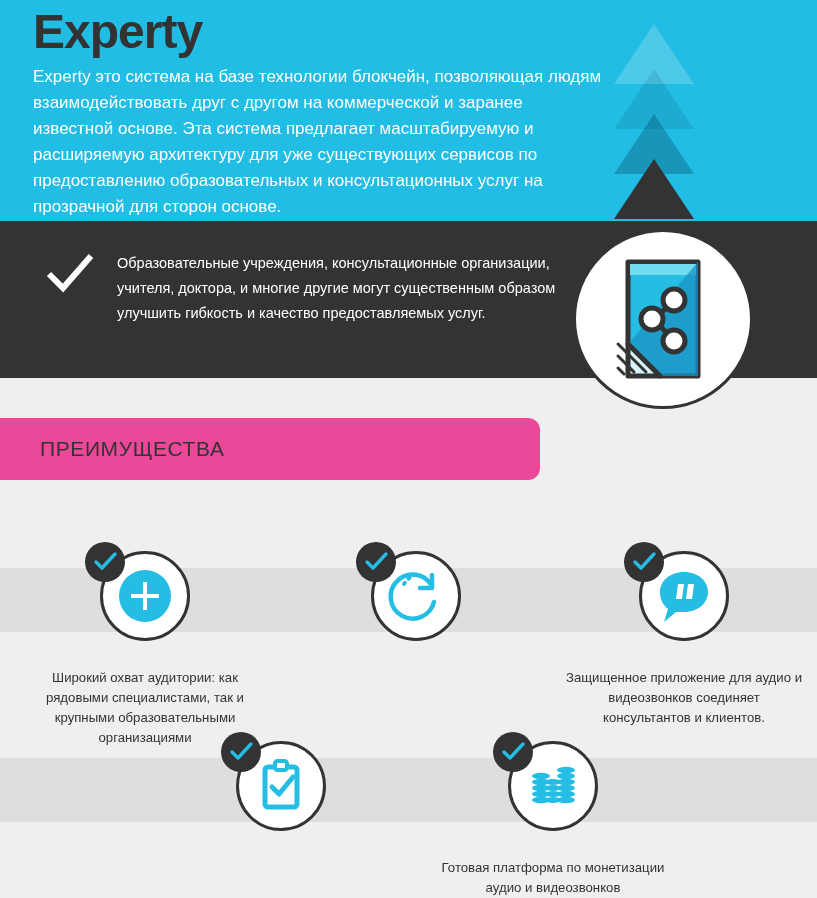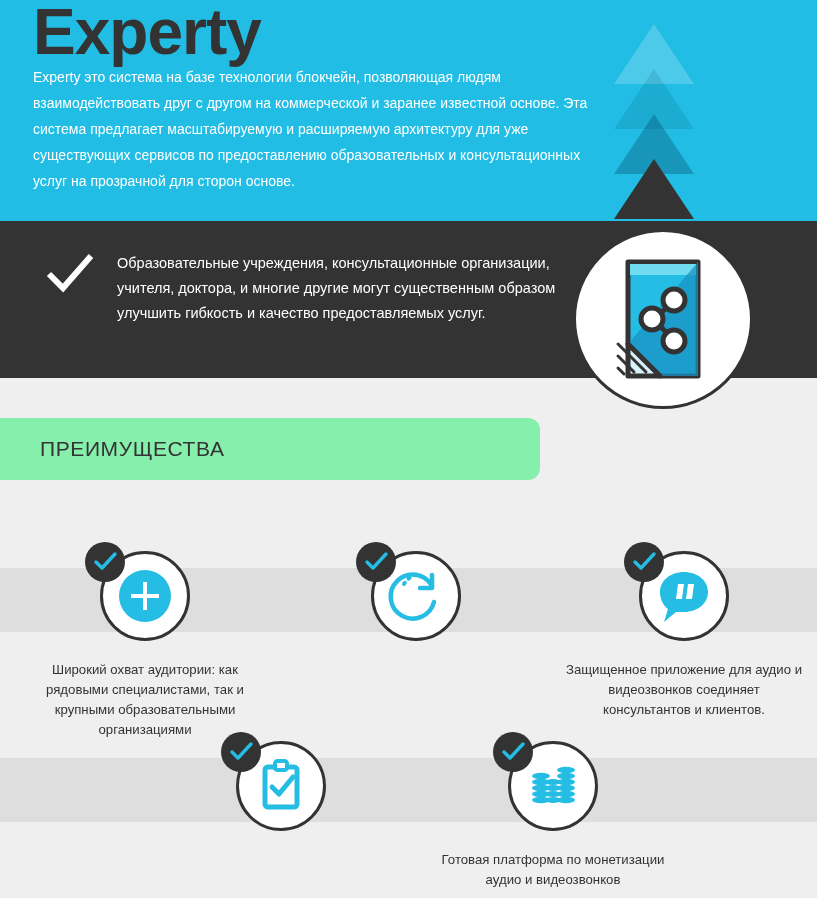--- a/index.html
+++ b/index.html
@@ -17,26 +17,26 @@
   }
 
   
   #header {
     position:absolute; left:0; top:0; width:817px; height:221px;
     background:#21bde4;
     overflow:hidden;
   }
   #brand-title {
     position:absolute; left:33px; top:2px;
-    font-size:64px; font-weight:bold; color:#333333;
+    font-size:48px; font-weight:bold; color:#333333;
     letter-spacing:-1px; line-height:60px;
   }
   #intro-paragraph {
     position:absolute; left:33px; top:64px; width:570px;
-    font-size:14px; color:#ffffff; line-height:26px;
+    font-size:17px; color:#ffffff; line-height:26px;
   }
   
   #chevron-stack {
     position:absolute; left:614px; top:24px; width:80px; height:200px;
   }
   .chevron {
     position:absolute; left:0; width:80px; height:0;
     border-left:40px solid transparent;
     border-right:40px solid transparent;
   }
@@ -71,21 +71,21 @@
   .gray-band {
     position:absolute; left:0; width:817px; height:64px;
     background:#dedede;
   }
   #gray-band-1 { top:568px; }
   #gray-band-2 { top:758px; }
 
   
   #benefits-banner {
     position:absolute; left:0; top:418px; width:540px; height:62px;
-    background:#86efac;
+    background:#ec4899;
     border-top-right-radius:12px; border-bottom-right-radius:12px;
   }
   #benefits-banner-label {
     position:absolute; left:40px; top:19px;
     font-size:21px; color:#333333; letter-spacing:0.6px;
   }
 
   
   .benefit-card { position:absolute; width:270px; }
   .icon-wrap { position:relative; width:96px; height:96px; margin:0 auto; }
@@ -95,21 +95,21 @@
     background:#ffffff; border:3px solid #333333;
   }
   .icon-circle svg { position:absolute; left:0; top:0; }
   .check-badge {
     position:absolute; left:-12px; top:-6px;
     width:40px; height:40px; border-radius:50%;
     background:#333333; z-index:3;
   }
   .check-badge svg { position:absolute; left:0; top:0; }
   .benefit-text {
-    margin-top:16px; text-align:center;
+    margin-top:24px; text-align:center;
     font-size:13.2px; color:#333333; line-height:20px;
     padding:0 14px;
   }
 
   #card-1 { left:10px;  top:548px; }
   #card-2 { left:281px; top:548px; }
   #card-3 { left:549px; top:548px; }
   #card-4 { left:146px; top:738px; }
   #card-5 { left:418px; top:738px; }
 </style>

